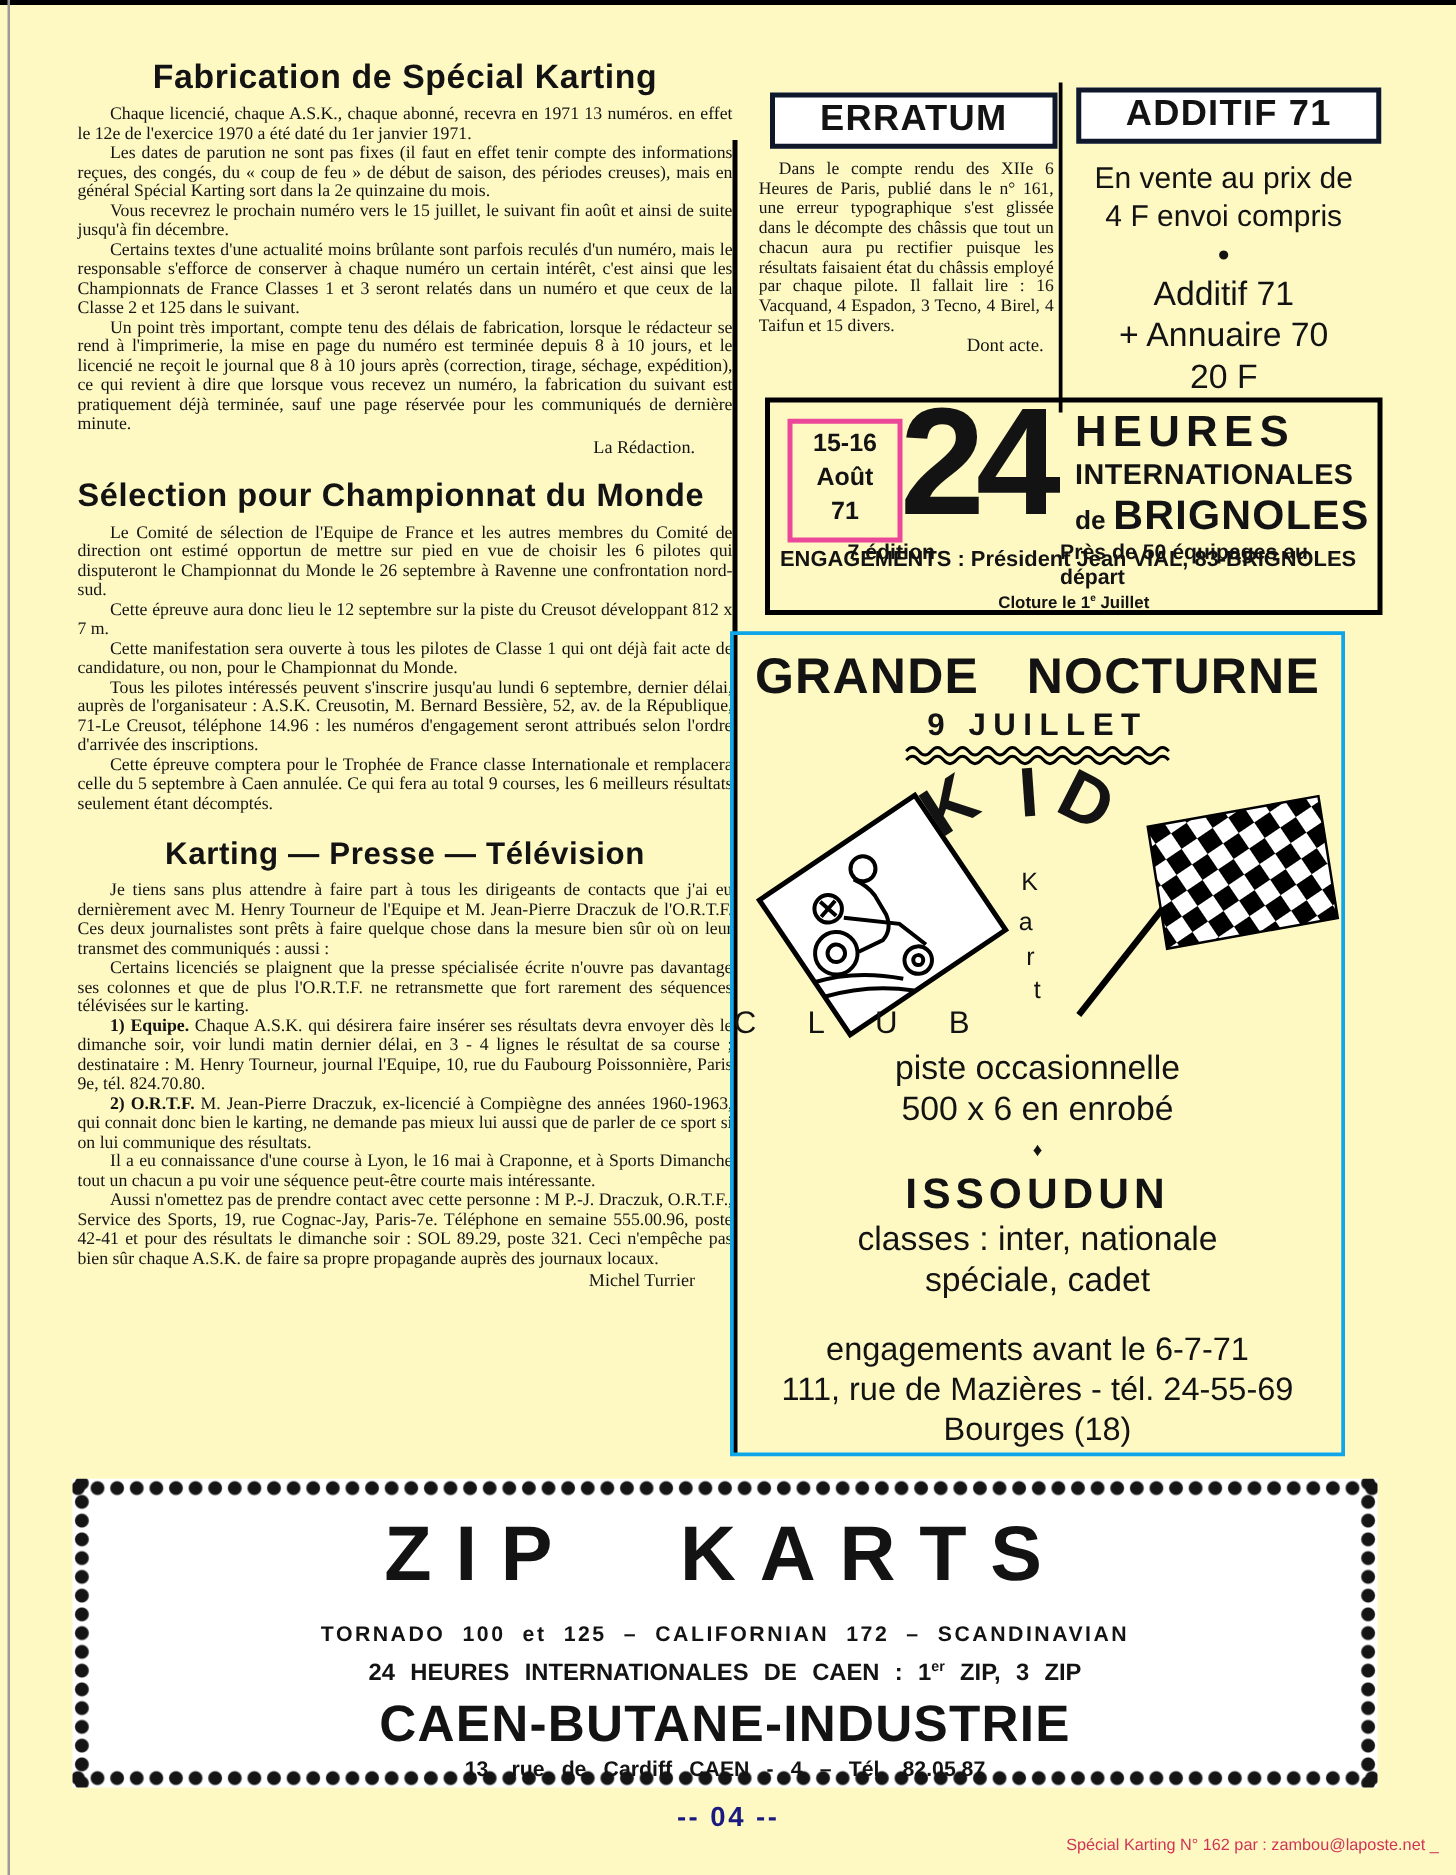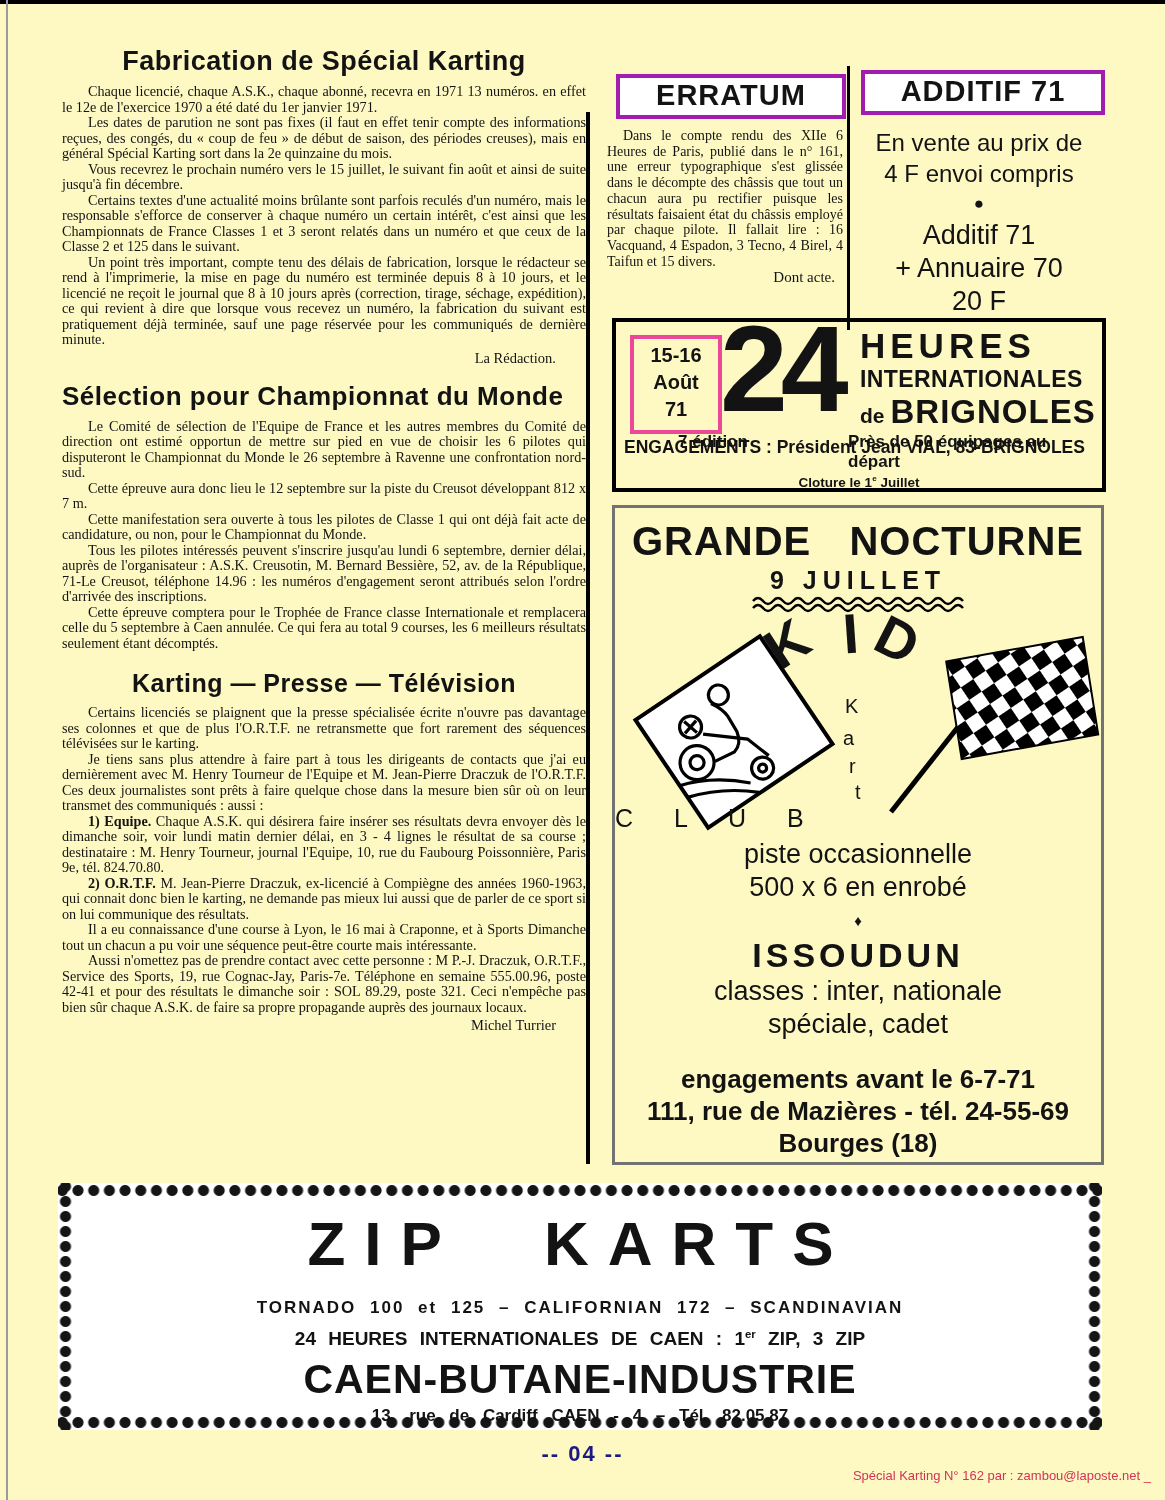--- a/index.html
+++ b/index.html
@@ -19,21 +19,21 @@
   #t3{font-size:25px;margin-top:18px;}
   .body-p{font-size:14.2px;line-height:15.5px;text-align:justify;text-indent:26px;margin:0;}
   .sig{font-size:14.5px;text-align:right;padding-right:30px;margin:2px 0 0 0;}
   .lead{font-weight:bold;}
 
   
   #col-divider{position:absolute;left:586px;top:112px;width:4px;height:1052px;background:#000;}
   #err-divider{position:absolute;left:847px;top:66px;width:3px;height:264px;background:#000;}
 
   
-  .box-label{border:4px solid #a21caf;font-family:"Liberation Sans",sans-serif;font-weight:bold;
+  .box-label{border:4px solid #0f172a;font-family:"Liberation Sans",sans-serif;font-weight:bold;
              font-size:29px;text-align:center;padding:1px 0 3px 0;letter-spacing:1px;background:#fff;}
   #erratum-box{position:absolute;left:616px;top:74px;width:222px;}
   #erratum-text{position:absolute;left:607px;top:128px;width:236px;font-size:14px;
                 line-height:15.7px;text-align:justify;}
   #erratum-text p{margin:0;text-indent:16px;}
   #erratum-sig{text-align:right;padding-right:8px;margin-top:1px;font-size:15px;}
 
   #additif-box{position:absolute;left:861px;top:70px;width:236px;}
   #additif-text{position:absolute;left:854px;top:127px;width:250px;text-align:center;
                 font-family:"Liberation Sans",sans-serif;}
@@ -55,21 +55,21 @@
   #brig-h3 .small{font-weight:bold;font-size:21px;margin-right:6px;}
   #brig-h3 .big{font-weight:900;font-size:33px;letter-spacing:1px;}
   .brig-sub{position:absolute;font-family:"Liberation Sans",sans-serif;font-weight:bold;}
   #brig-ed{left:62px;top:110px;font-size:17px;}
   #brig-teams{left:232px;top:110px;font-size:17px;}
   #brig-eng{left:8px;top:115px;font-size:17.5px;}
   #brig-clot{left:0;right:0;top:152px;text-align:center;font-size:13.5px;}
   sup{font-size:60%;vertical-align:super;}
 
   
-  #nocturne{position:absolute;left:612px;top:505px;width:486px;height:654px;border:3px solid #737373;
+  #nocturne{position:absolute;left:584px;top:505px;width:486px;height:654px;border:3px solid #0ea5e9;
             font-family:"Liberation Sans",sans-serif;text-align:center;}
   #noc-title{font-weight:bold;font-size:40px;letter-spacing:1px;word-spacing:26px;margin-top:12px;line-height:1.05;}
   #noc-date{font-weight:bold;font-size:25px;letter-spacing:6px;margin-top:4px;}
   #noc-wavy{display:block;margin:1px auto 0 auto;}
   #noc-illus{position:relative;height:224px;text-align:left;}
   #noc-illus .kid{position:absolute;font-weight:bold;font-size:56px;line-height:1;}
   #kid-k{left:152px;top:2px;transform:rotate(-33deg);}
   #kid-i{left:228px;top:-8px;transform:rotate(-4deg);}
   #kid-d{left:262px;top:-2px;transform:rotate(27deg);}
   .kart-l{position:absolute;font-size:20px;line-height:1;}
@@ -77,21 +77,21 @@
   #kart-1{left:228px;top:114px;}
   #kart-2{left:234px;top:142px;}
   #kart-3{left:240px;top:168px;}
   #noc-club{position:absolute;left:0;right:0;top:190px;text-align:left;font-size:25px;letter-spacing:17px;}
   #kart-svg{position:absolute;left:14px;top:18px;}
   #flag-svg{position:absolute;left:262px;top:-12px;}
   .noc-l{font-size:27px;line-height:33px;}
   #noc-bullet{font-size:15px;line-height:22px;margin-top:6px;}
   #noc-venue{font-weight:900;font-size:34px;letter-spacing:4px;line-height:1.15;margin-top:4px;}
   #noc-eng{margin-top:22px;}
-  .noc-e{font-size:26px;line-height:32px;font-weight:bold;}
+  .noc-e{font-size:26px;line-height:32px;}
 
   
   #zip{position:absolute;left:58px;top:1183px;width:1044px;height:247px;background:#fff;}
   .dots{position:absolute;background-image:radial-gradient(circle,#151515 5px,rgba(0,0,0,0) 6px);
         background-size:15.7px 15px;background-position:center;}
   #dots-top{left:0;top:0;width:100%;height:15px;}
   #dots-bottom{left:0;bottom:0;width:100%;height:15px;}
   #dots-left{left:0;top:0;width:15px;height:100%;}
   #dots-right{right:0;top:0;width:15px;height:100%;}
   #zip-content{position:absolute;left:18px;right:18px;top:15px;text-align:center;
@@ -126,22 +126,22 @@
     <p class="sig">La Rédaction.</p>
 
     <h1 id="t2" class="art-title">Sélection pour Championnat du Monde</h1>
     <p class="body-p">Le Comité de sélection de l'Equipe de France et les autres membres du Comité de direction ont estimé opportun de mettre sur pied en vue de choisir les 6 pilotes qui disputeront le Championnat du Monde le 26 septembre à Ravenne une confrontation nord-sud.</p>
     <p class="body-p">Cette épreuve aura donc lieu le 12 septembre sur la piste du Creusot développant 812 x 7 m.</p>
     <p class="body-p">Cette manifestation sera ouverte à tous les pilotes de Classe 1 qui ont déjà fait acte de candidature, ou non, pour le Championnat du Monde.</p>
     <p class="body-p">Tous les pilotes intéressés peuvent s'inscrire jusqu'au lundi 6 septembre, dernier délai, auprès de l'organisateur : A.S.K. Creusotin, M. Bernard Bessière, 52, av. de la République, 71-Le Creusot, téléphone 14.96 : les numéros d'engagement seront attribués selon l'ordre d'arrivée des inscriptions.</p>
     <p class="body-p">Cette épreuve comptera pour le Trophée de France classe Internationale et remplacera celle du 5 septembre à Caen annulée. Ce qui fera au total 9 courses, les 6 meilleurs résultats seulement étant décomptés.</p>
 
     <h1 id="t3" class="art-title">Karting — Presse — Télévision</h1>
+    <p class="body-p">Je tiens sans plus attendre à faire part à tous les dirigeants de contacts que j'ai eu dernièrement avec M. Henry Tourneur de l'Equipe et M. Jean-Pierre Draczuk de l'O.R.T.F. Ces deux journalistes sont prêts à faire quelque chose dans la mesure bien sûr où on leur transmet des communiqués : aussi :</p>
     <p class="body-p">Certains licenciés se plaignent que la presse spécialisée écrite n'ouvre pas davantage ses colonnes et que de plus l'O.R.T.F. ne retransmette que fort rarement des séquences télévisées sur le karting.</p>
-    <p class="body-p">Je tiens sans plus attendre à faire part à tous les dirigeants de contacts que j'ai eu dernièrement avec M. Henry Tourneur de l'Equipe et M. Jean-Pierre Draczuk de l'O.R.T.F. Ces deux journalistes sont prêts à faire quelque chose dans la mesure bien sûr où on leur transmet des communiqués : aussi :</p>
     <p class="body-p">
       <span class="lead">1) Equipe.</span>
       <span>Chaque A.S.K. qui désirera faire insérer ses résultats devra envoyer dès le dimanche soir, voir lundi matin dernier délai, en 3 - 4 lignes le résultat de sa course ; destinataire : M. Henry Tourneur, journal l'Equipe, 10, rue du Faubourg Poissonnière, Paris 9e, tél. 824.70.80.</span>
     </p>
     <p class="body-p">
       <span class="lead">2) O.R.T.F.</span>
       <span>M. Jean-Pierre Draczuk, ex-licencié à Compiègne des années 1960-1963, qui connait donc bien le karting, ne demande pas mieux lui aussi que de parler de ce sport si on lui communique des résultats.</span>
     </p>
     <p class="body-p">Il a eu connaissance d'une course à Lyon, le 16 mai à Craponne, et à Sports Dimanche tout un chacun a pu voir une séquence peut-être courte mais intéressante.</p>
     <p class="body-p">Aussi n'omettez pas de prendre contact avec cette personne : M P.-J. Draczuk, O.R.T.F., Service des Sports, 19, rue Cognac-Jay, Paris-7e. Téléphone en semaine 555.00.96, poste 42-41 et pour des résultats le dimanche soir : SOL 89.29, poste 321. Ceci n'empêche pas bien sûr chaque A.S.K. de faire sa propre propagande auprès des journaux locaux.</p>

